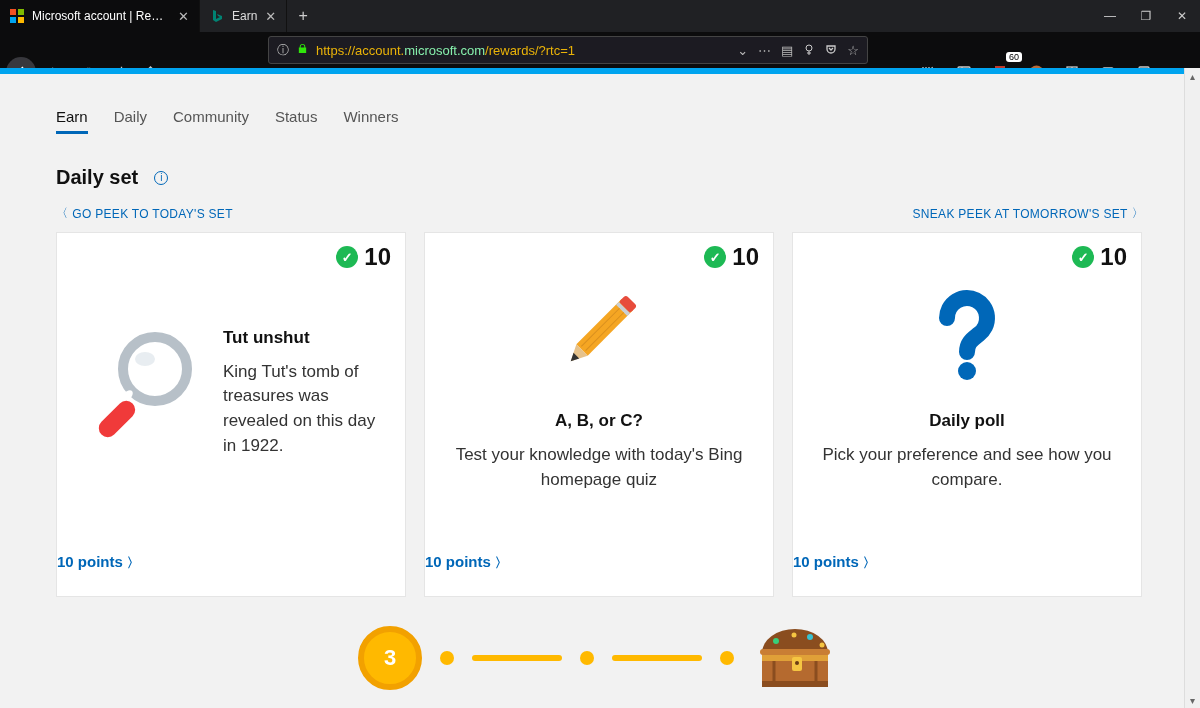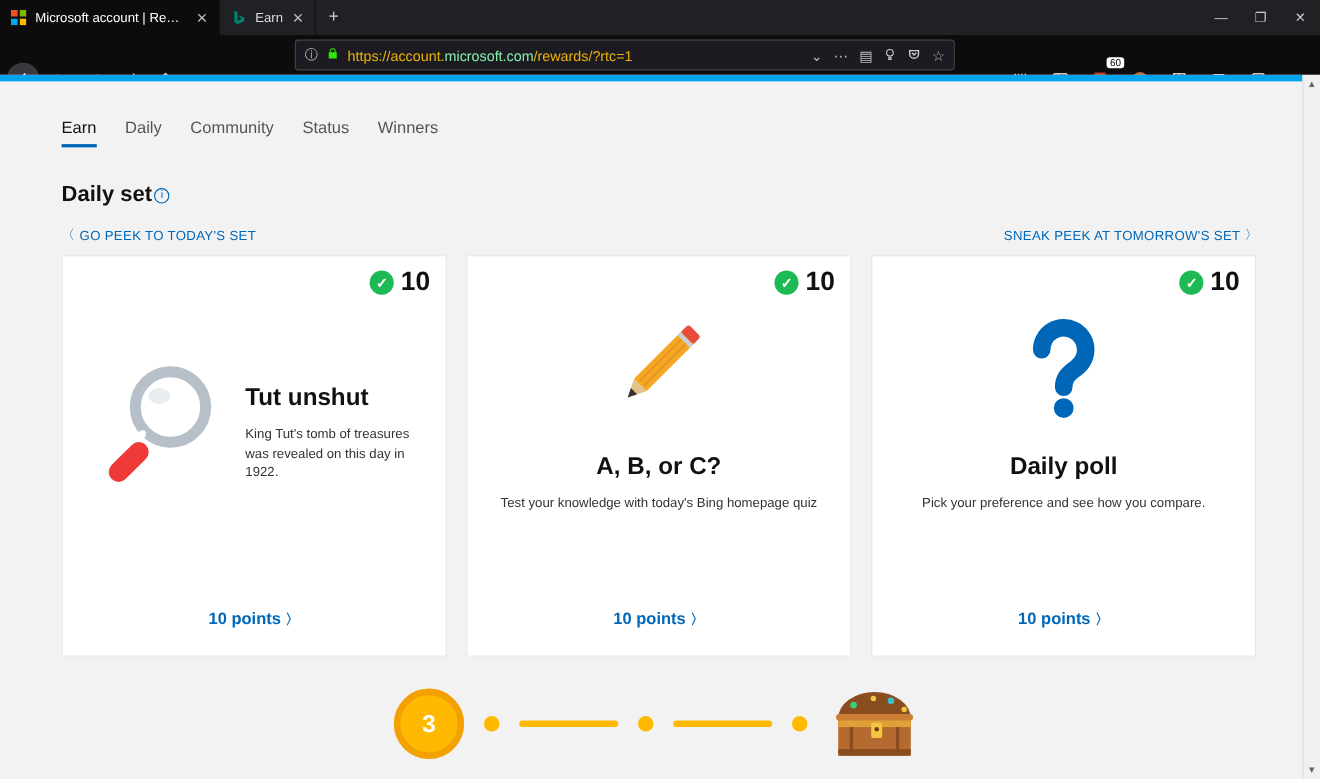--- a/index.html
+++ b/index.html
@@ -37,38 +37,38 @@
   .scrollbar-arrow { height: 16px; display: flex; align-items: center; justify-content: center; color: #666; font-size: 10px; cursor: pointer; }
   .scrollbar-track .bottom { position:absolute; bottom:0; left:0; right:0;}
 
   
   .bluebar { height: 6px; background: #00a4ef; }
   .page { padding: 16px 56px; }
   .tabs { display: flex; gap: 26px; padding: 18px 0 10px; font-size: 15px; color: #555; }
   .tabs .tabitem { cursor: pointer; padding-bottom: 6px; }
   .tabs .tabitem.active { color: #111; border-bottom: 3px solid #0067b8; font-weight: 400; }
 
-  .section-title { display:flex; align-items:center; gap:2px; padding: 22px 0 12px; }
+  .section-title { display:flex; align-items:center; gap:16px; padding: 22px 0 12px; }
   .section-title h2 { font-size: 20px; font-weight: 700; color: #111; }
   .info-icon { width: 14px; height: 14px; border: 1.5px solid #0067b8; color:#0067b8; border-radius:50%; font-size:10px; display:inline-flex; align-items:center; justify-content:center; }
 
   .setnav { display:flex; justify-content:space-between; font-size: 12px; letter-spacing: .3px; color:#0067b8; padding: 4px 0 10px; }
   .setnav a { cursor:pointer; display:flex; align-items:center; gap:4px; }
 
   .cards { display:flex; gap: 18px; }
   .card { background:#fff; border:1px solid #e5e5e5; width: 350px; height: 365px; position:relative; display:flex; flex-direction:column; }
   .card .pts-top { position:absolute; top:10px; right:14px; display:flex; align-items:center; gap:6px; font-size:24px; font-weight:700; color:#111;}
   .check { width:22px; height:22px; background:#1db954; border-radius:50%; display:inline-flex; align-items:center; justify-content:center; color:#fff; font-size:13px; }
   .card .body { flex:1; display:flex; flex-direction:column; align-items:center; justify-content:flex-start; text-align:center; padding: 40px 20px 0; }
   .card.first .body { flex-direction:row; text-align:left; align-items:center; gap: 18px; padding: 0 28px; }
   .card.first .illus { width:120px; flex:0 0 120px;}
   .card .illus { width:120px; height:120px; display:flex; align-items:center; justify-content:center; margin-bottom: 18px;}
-  .card h3 { font-size:22px; font-weight:700; color:#111; margin-bottom:12px;}
-  .card p { font-size:12px; color:#333; line-height:1.45;}
-  .card .footer { text-align:center; padding-bottom:24px;}
+  .card h3 { font-size:17px; font-weight:700; color:#111; margin-bottom:12px;}
+  .card p { font-size:17px; color:#333; line-height:1.45;}
+  .card .footer { text-align:left; padding-bottom:24px;}
   .card .footer a { color:#0067b8; font-size:15px; cursor:pointer; font-weight:600;}
   .card .footer a .chev { font-size:13px; margin-left:4px;}
 
   
   .streak { display:flex; align-items:center; justify-content:center; gap: 18px; margin-top: 26px; }
   .coin { width:64px; height:64px; border-radius:50%; background:#ffb900; border: 6px solid #f2a100; display:flex; align-items:center; justify-content:center; color:#fff; font-weight:700; font-size:22px;}
   .dot { width:14px; height:14px; border-radius:50%; background:#ffb900;}
   .dash { width:90px; height:6px; background:#ffb900; border-radius:3px;}
   .chest { width:90px; height:70px; }
 

